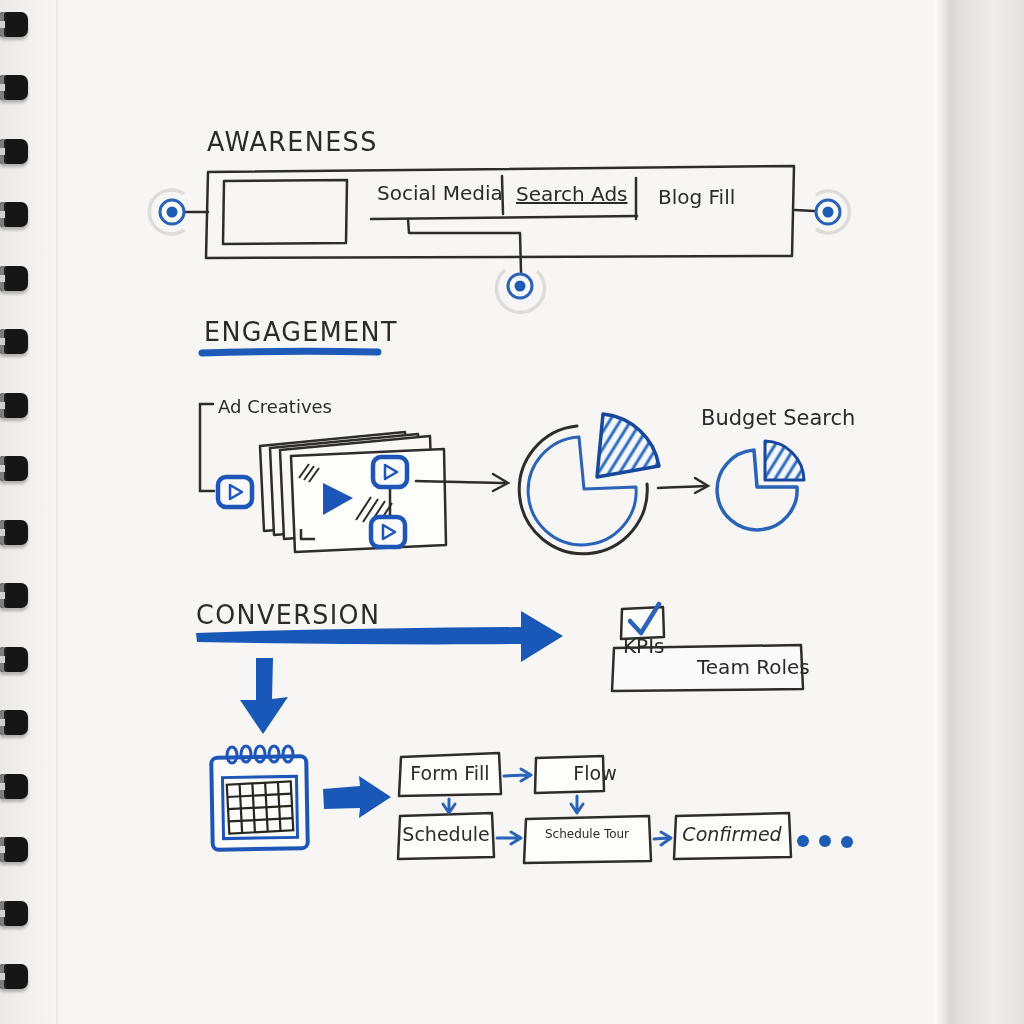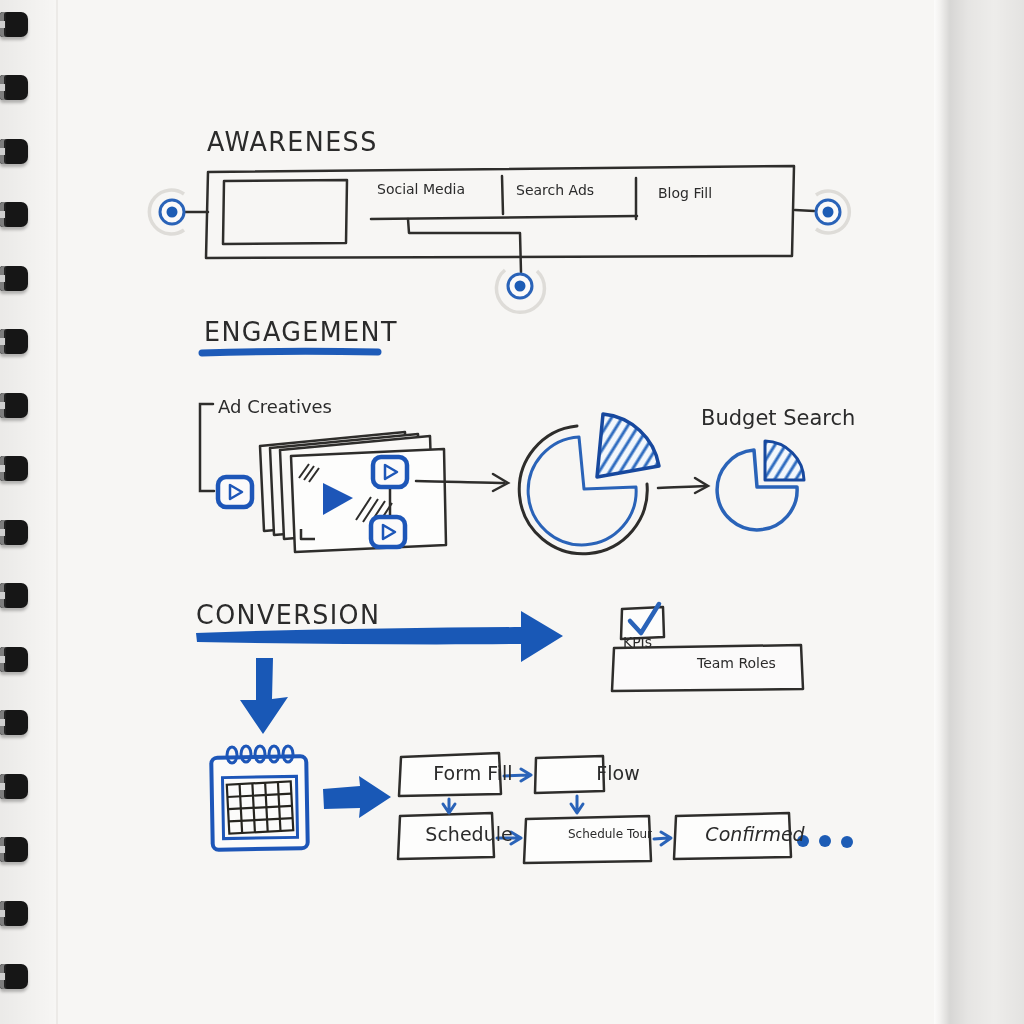--- a/index.html
+++ b/index.html
@@ -16,22 +16,22 @@
     background:linear-gradient(90deg, rgba(255,255,255,0.6) 0px, rgba(0,0,0,0.02) 6px,
       rgba(0,0,0,0.13) 16px, rgba(0,0,0,0.07) 34px, rgba(0,0,0,0.04) 60px, rgba(0,0,0,0.08) 90px);}
   .ring{
     position:absolute;left:0;width:28px;height:25px;background:#161616;
     border-radius:3px 7px 7px 3px;
     box-shadow:inset 4px 0 0 #7d7d7d, inset 6px 0 0 #222, 0 3px 3px rgba(0,0,0,0.25);
   }
   .ring::after{content:"";position:absolute;left:0;top:9px;width:5px;height:7px;background:#cfcfcf;}
   .txt{position:absolute;white-space:nowrap;}
   .title{font-size:27px;letter-spacing:1.5px;transform:scaleX(0.94);transform-origin:left;}
-  .label{font-size:14px;}
-  .boxlabel{font-size:19px;text-align:center;padding-left:23px;}
+  .label{font-size:20px;}
+  .boxlabel{font-size:19px;text-align:center;}
   svg{position:absolute;top:0;left:0;}
 </style>
 </head>
 <body>
 
 <div class="left-shade"></div>
 <div class="page-crease"></div>
 <div class="right-curl"></div>
 
 <div class="ring" style="top:12px"></div>
@@ -180,21 +180,21 @@
 
   <g fill="#1d5cb5">
     <circle cx="803" cy="841" r="6"></circle>
     <circle cx="825" cy="841" r="6"></circle>
     <circle cx="847" cy="842" r="6"></circle>
   </g>
 </svg>
 
 <div class="txt title" style="left:207px;top:126px;">AWARENESS</div>
 <div class="txt label" style="left:377px;top:181px;">Social Media</div>
-<div class="txt label" style="left:516px;top:182px;">Search Ads</div>
+<div class="txt label" style="left:516px;top:182px;text-decoration:underline;">Search Ads</div>
 <div class="txt label" style="left:658px;top:185px;">Blog Fill</div>
 
 <div class="txt title" style="left:204px;top:316px;">ENGAGEMENT</div>
 <div class="txt label" style="left:218px;top:396px;font-size:18px;">Ad Creatives</div>
 <div class="txt label" style="left:701px;top:406px;font-size:21px;">Budget Search</div>
 
 <div class="txt title" style="left:196px;top:599px;">CONVERSION</div>
 <div class="txt label" style="left:623px;top:634px;">KPIs</div>
 <div class="txt label" style="left:697px;top:655px;">Team Roles</div>
 

